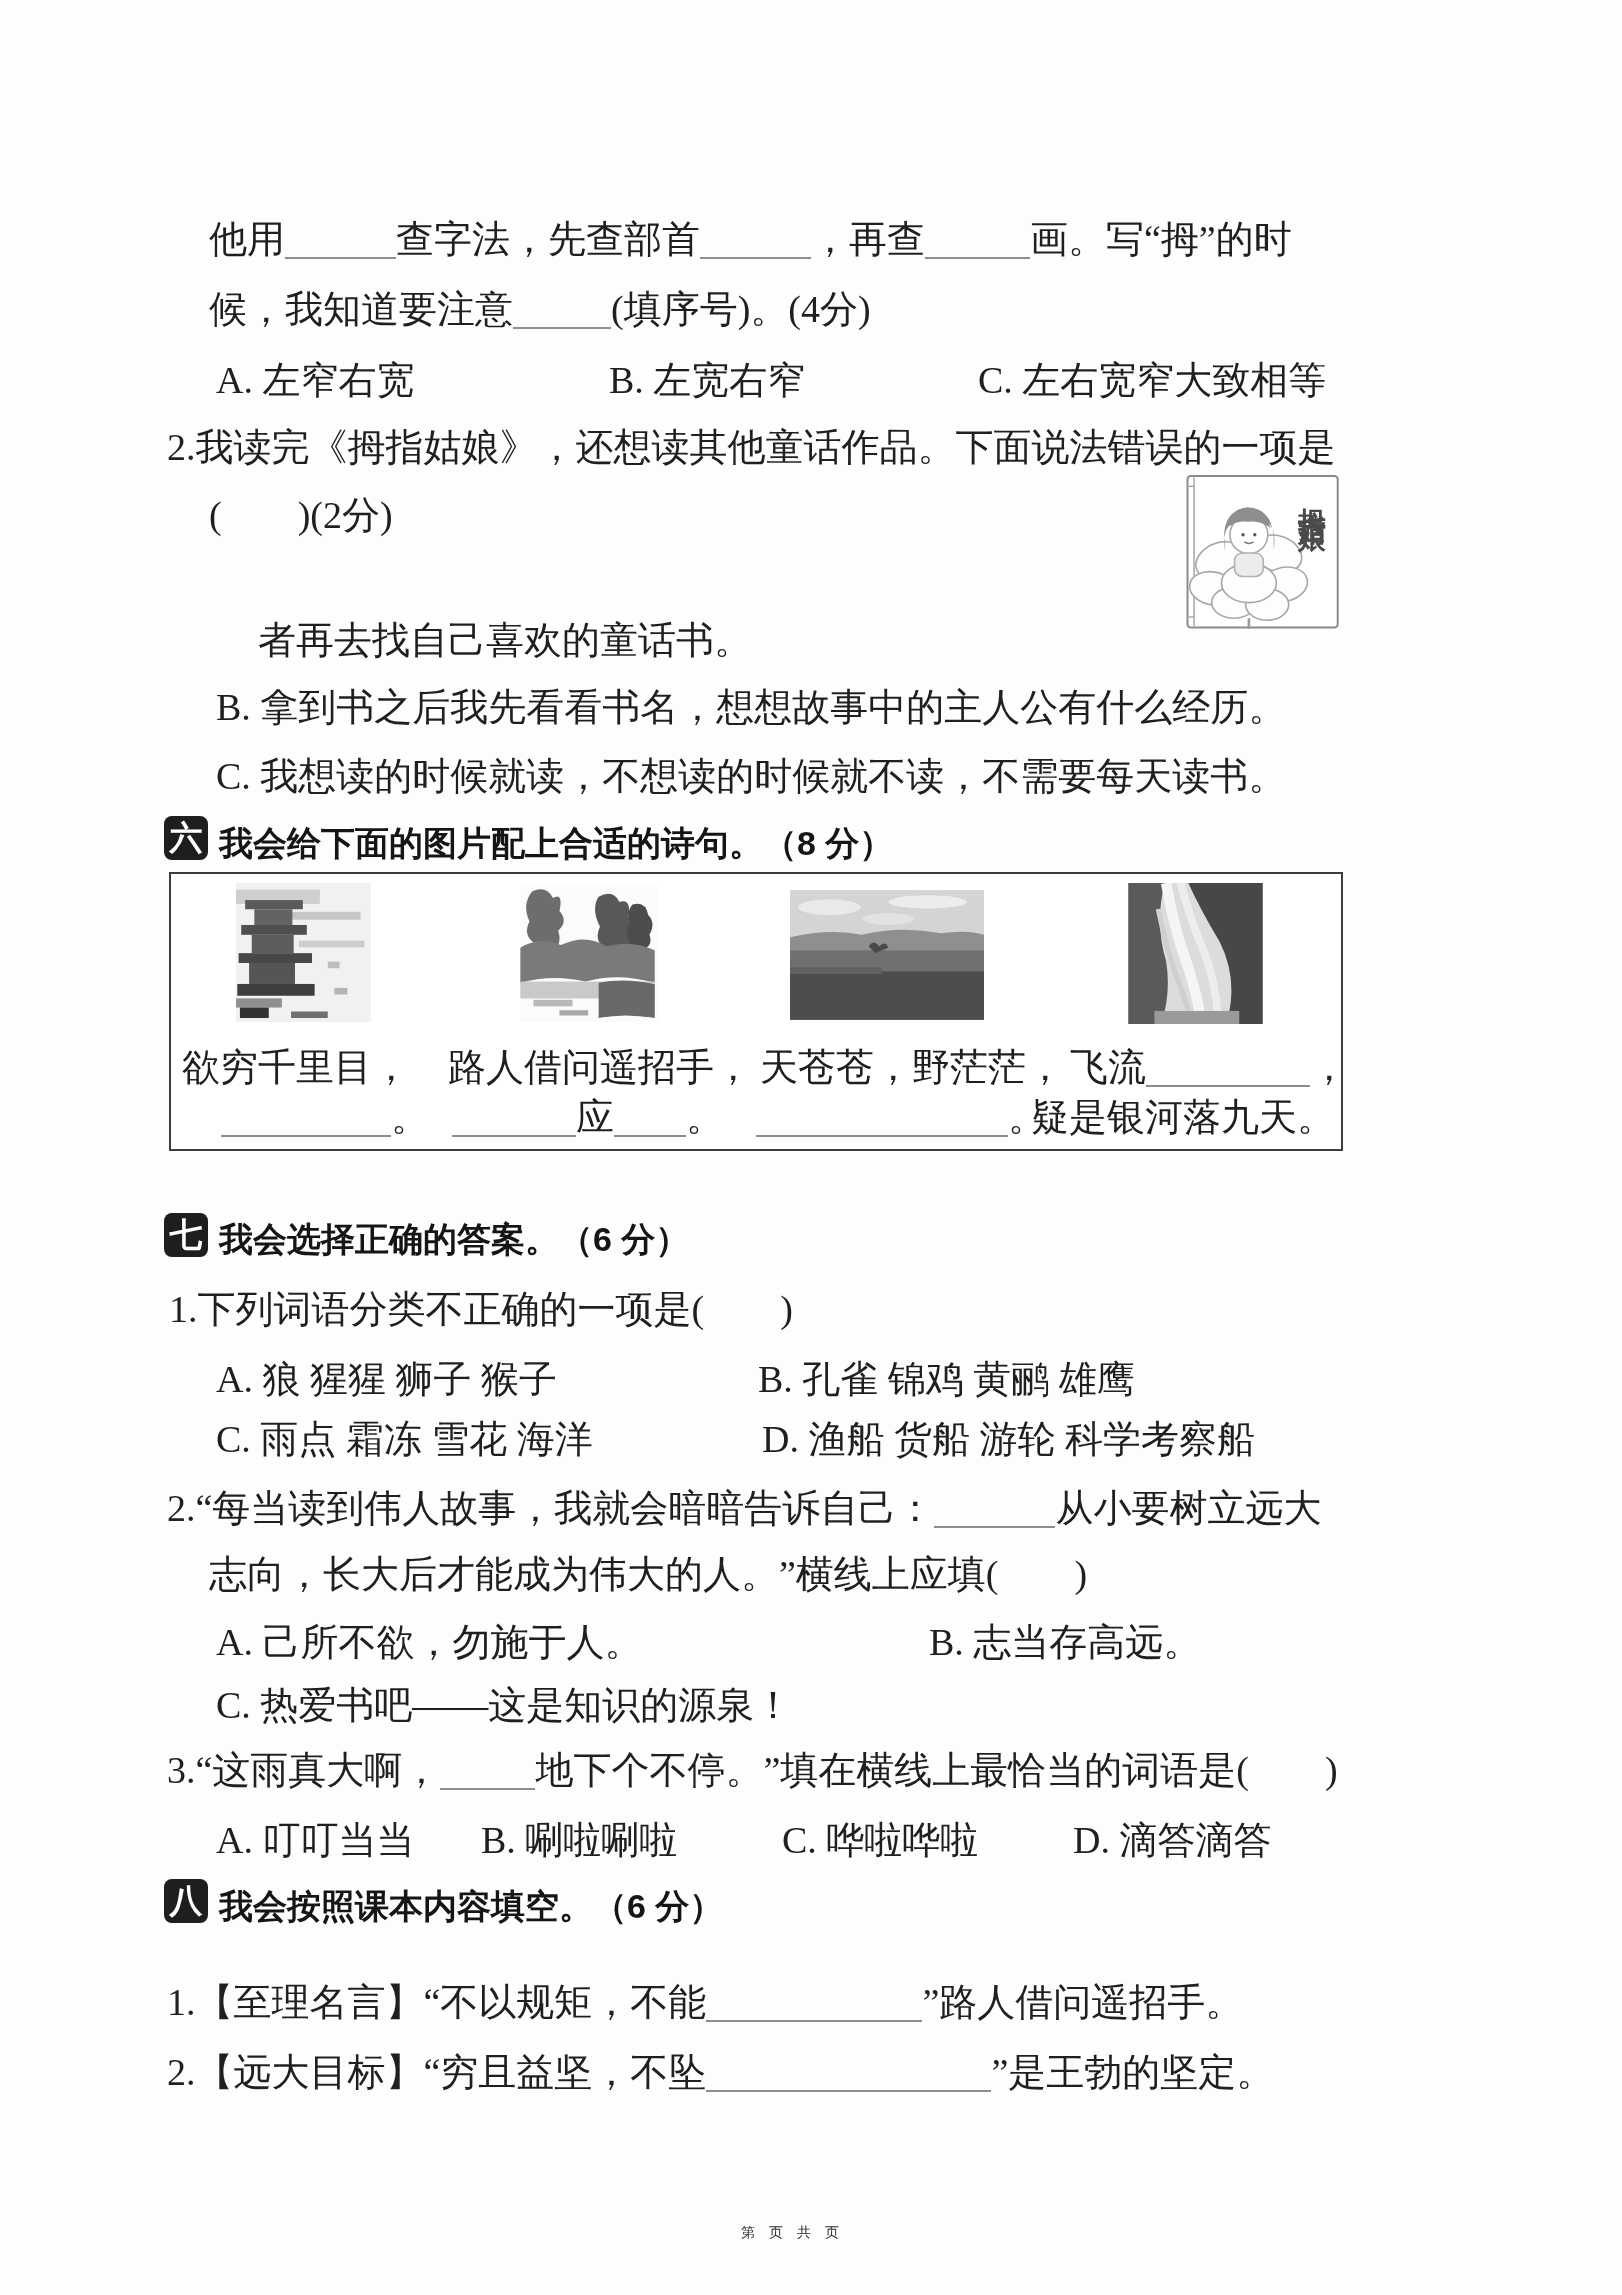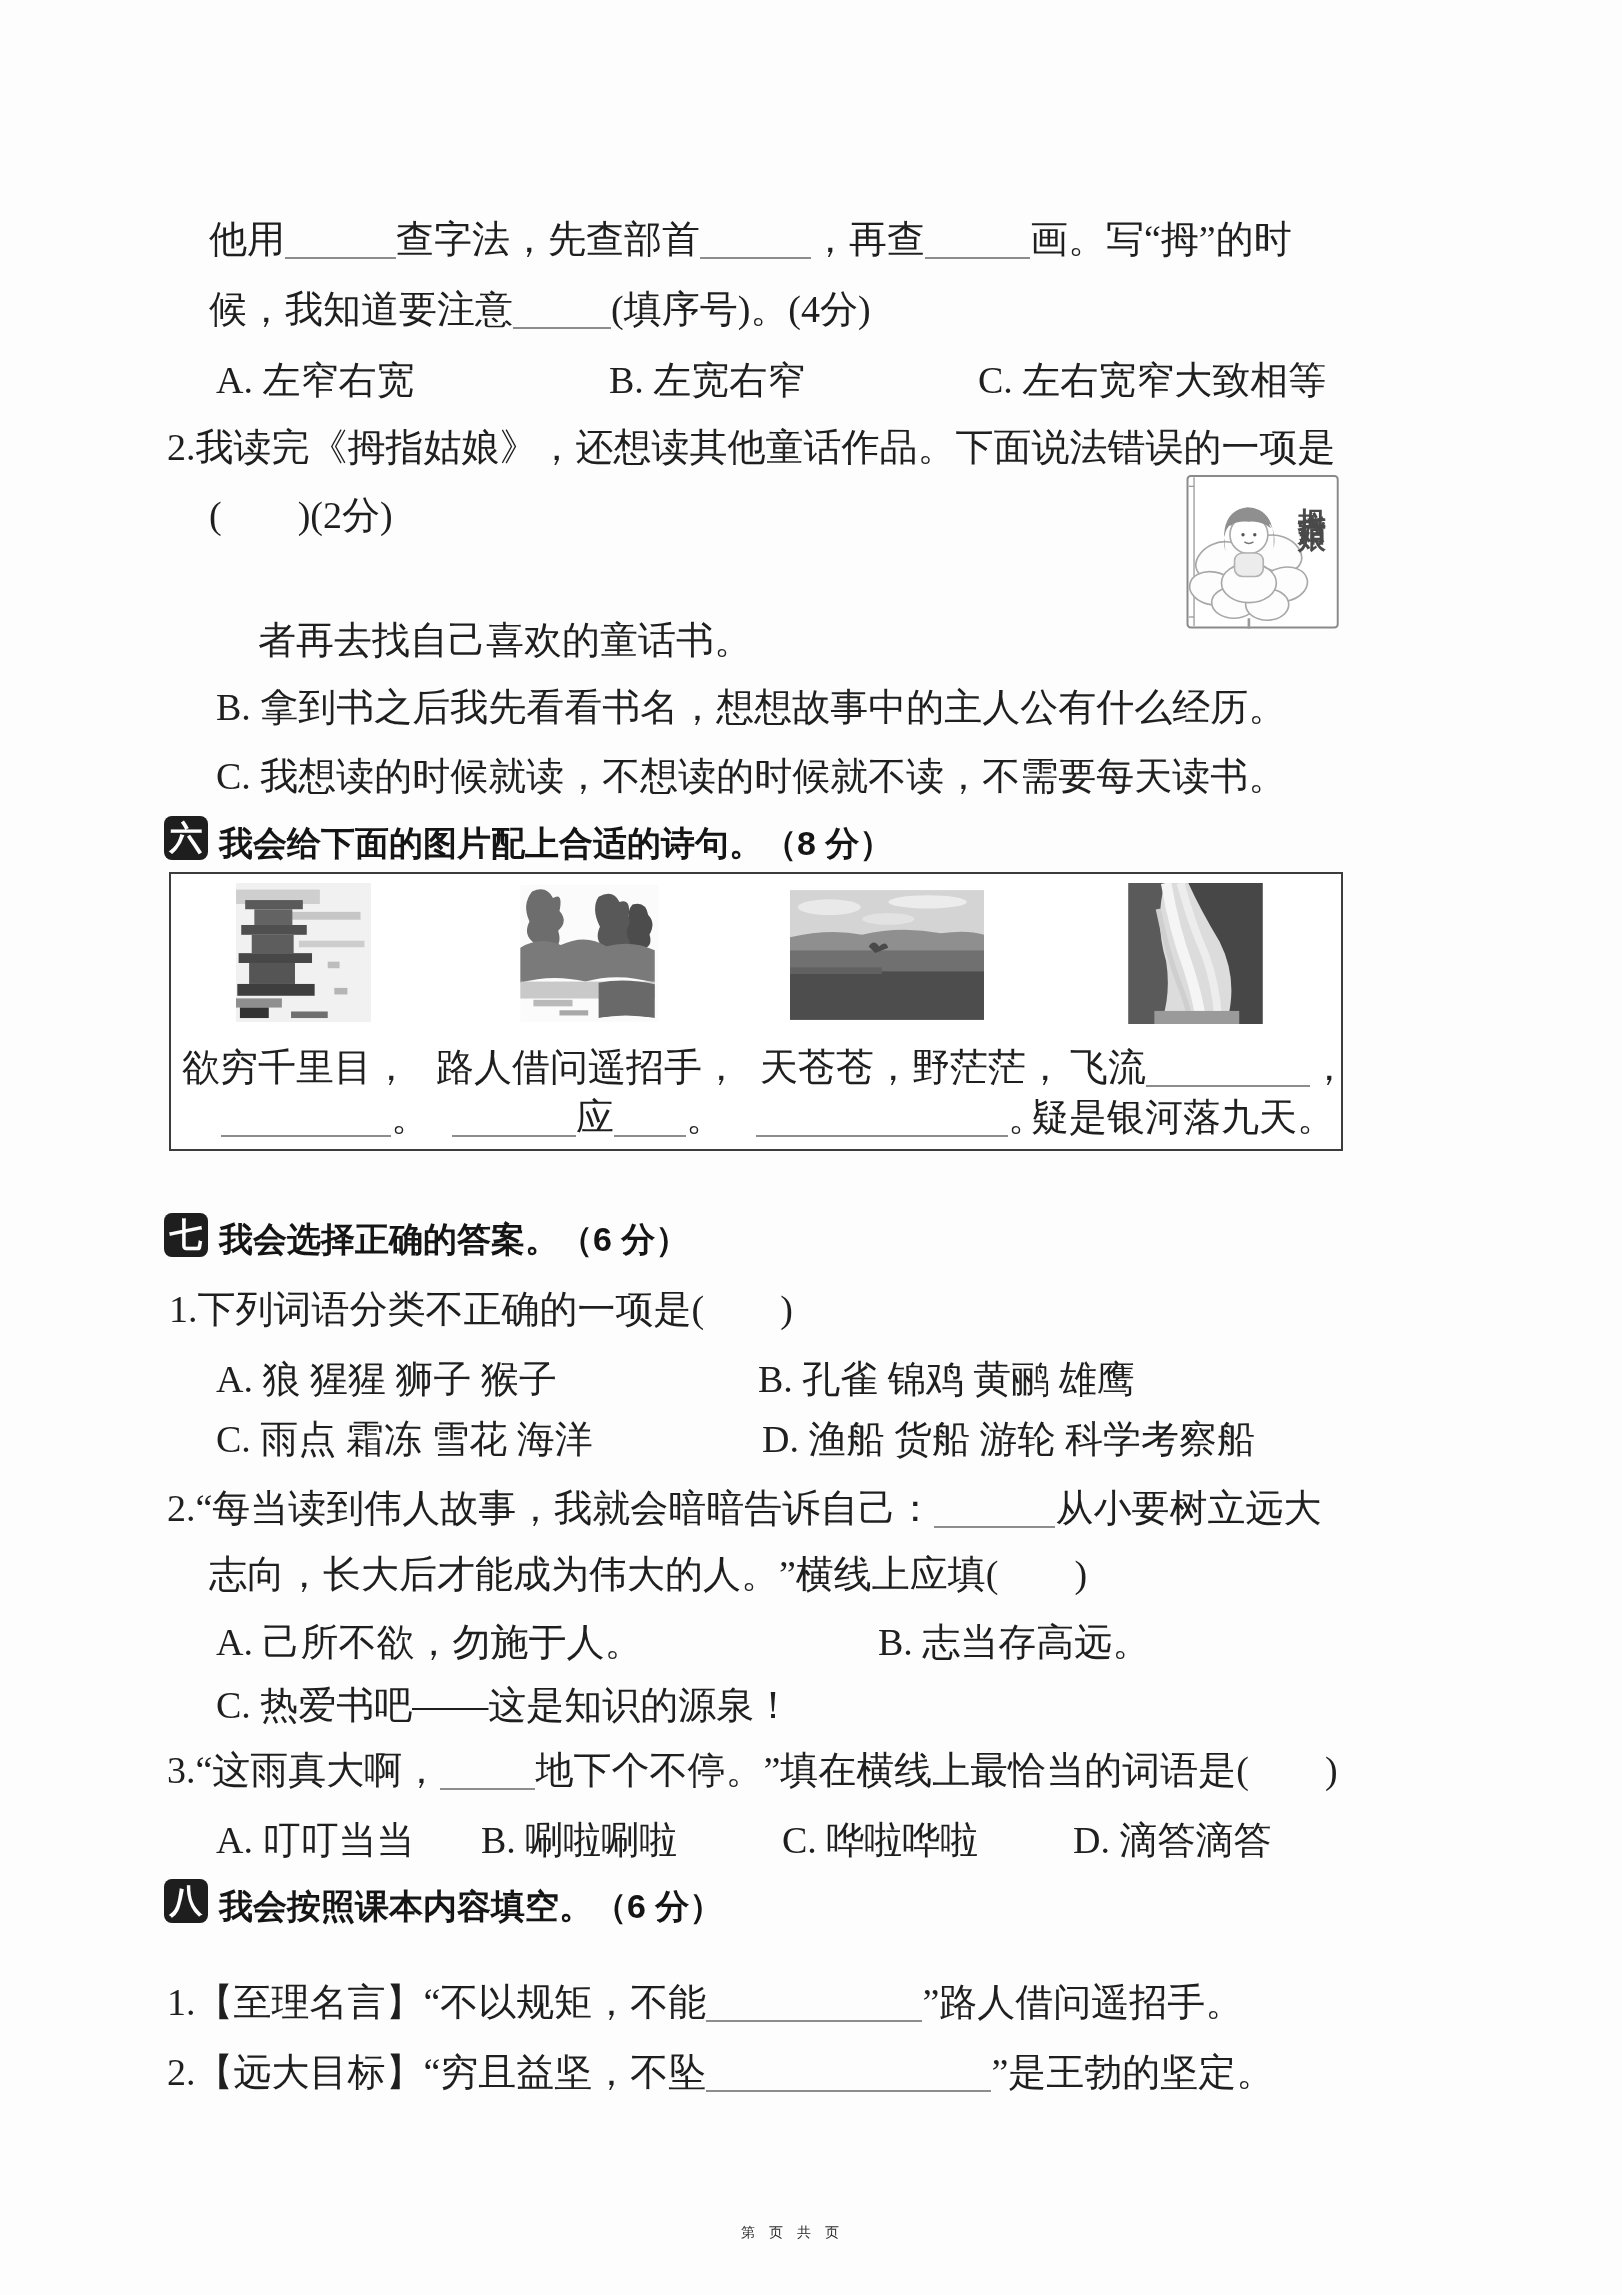--- a/index.html
+++ b/index.html
@@ -125,21 +125,21 @@
     <rect width="206" height="216" fill="#dcdcdc"></rect>
     <path d="M0 0 L56 0 Q40 60 58 120 Q66 170 50 216 L0 216 Z" fill="#5a5a5a"></path>
     <path d="M92 0 L206 0 L206 216 L150 216 Q170 150 140 90 Q110 40 92 0 Z" fill="#474747"></path>
     <path d="M58 0 Q70 70 92 130 Q108 180 112 216" stroke="#f5f5f5" stroke-width="16" fill="none"></path>
     <path d="M80 0 Q96 60 118 110 Q136 160 138 216" stroke="#ededed" stroke-width="12" fill="none"></path>
     <path d="M46 40 Q60 110 80 160 Q92 190 96 216" stroke="#cfcfcf" stroke-width="8" fill="none"></path>
     <rect x="40" y="196" width="130" height="20" fill="#9a9a9a"></rect>
   </svg>
 
   <div class="t" style="left:182px;top:1044px;">欲穷千里目，</div>
-  <div class="t" style="left:436px;top:1044px;">路人借问遥招手，</div>
+  <div class="t" style="left:448px;top:1044px;">路人借问遥招手，</div>
   <div class="t" style="left:760px;top:1044px;">天苍苍，野茫茫，</div>
   <div class="t" style="left:1070px;top:1044px;">
     <span>飞流</span><span class="blank" style="width:164px;"></span><span>，</span>
   </div>
 
   <div class="t" style="left:221px;top:1094px;">
     <span class="blank" style="width:170px;"></span><span>。</span>
   </div>
   <div class="t" style="left:452px;top:1094px;">
     <span class="blank" style="width:124px;"></span><span>应</span><span class="blank" style="width:72px;"></span><span>。</span>
@@ -156,21 +156,21 @@
   <div class="t" style="left:216px;top:1356px;">A. 狼  猩猩  狮子  猴子</div>
   <div class="t" style="left:758px;top:1356px;">B. 孔雀  锦鸡  黄鹂  雄鹰</div>
   <div class="t" style="left:216px;top:1416px;">C. 雨点  霜冻  雪花  海洋</div>
   <div class="t" style="left:762px;top:1416px;">D. 渔船  货船  游轮  科学考察船</div>
 
   <div class="t" style="left:167px;top:1485px;">
     <span>2.“每当读到伟人故事，我就会暗暗告诉自己：</span><span class="blank" style="width:121px;"></span><span>从小要树立远大</span>
   </div>
   <div class="t" style="left:209px;top:1551px;">志向，长大后才能成为伟大的人。”横线上应填(　　)</div>
   <div class="t" style="left:216px;top:1619px;">A. 己所不欲，勿施于人。</div>
-  <div class="t" style="left:878px;top:1619px;">B. 志当存高远。</div>
+  <div class="t" style="left:929px;top:1619px;">B. 志当存高远。</div>
   <div class="t" style="left:216px;top:1682px;">C. 热爱书吧——这是知识的源泉！</div>
 
   <div class="t" style="left:167px;top:1747px;">
     <span>3.“这雨真大啊，</span><span class="blank" style="width:95px;"></span><span>地下个不停。”填在横线上最恰当的词语是(　　)</span>
   </div>
   <div class="t" style="left:216px;top:1817px;">A. 叮叮当当</div>
   <div class="t" style="left:481px;top:1817px;">B. 唰啦唰啦</div>
   <div class="t" style="left:782px;top:1817px;">C. 哗啦哗啦</div>
   <div class="t" style="left:1073px;top:1817px;">D. 滴答滴答</div>
 

